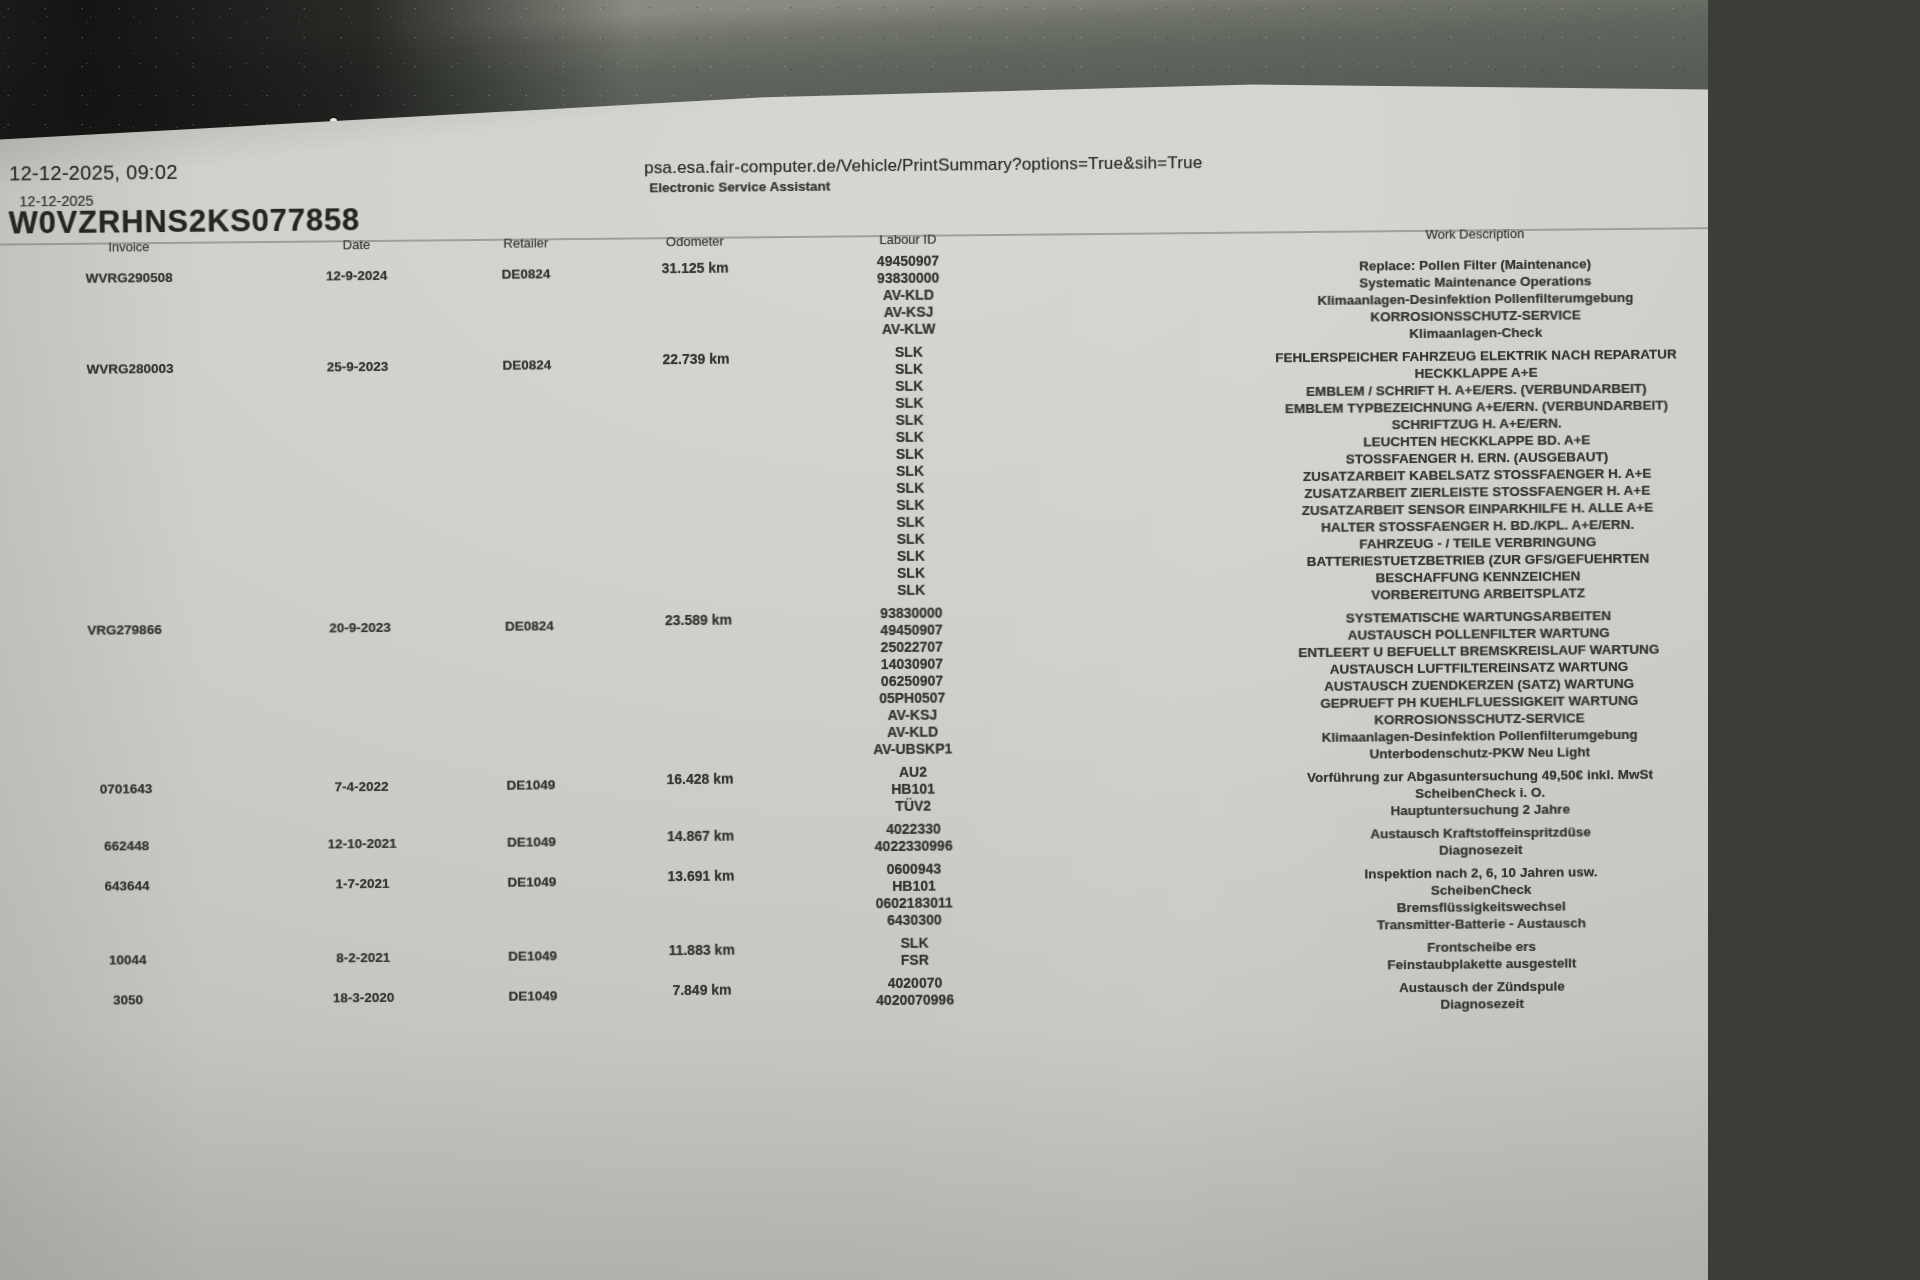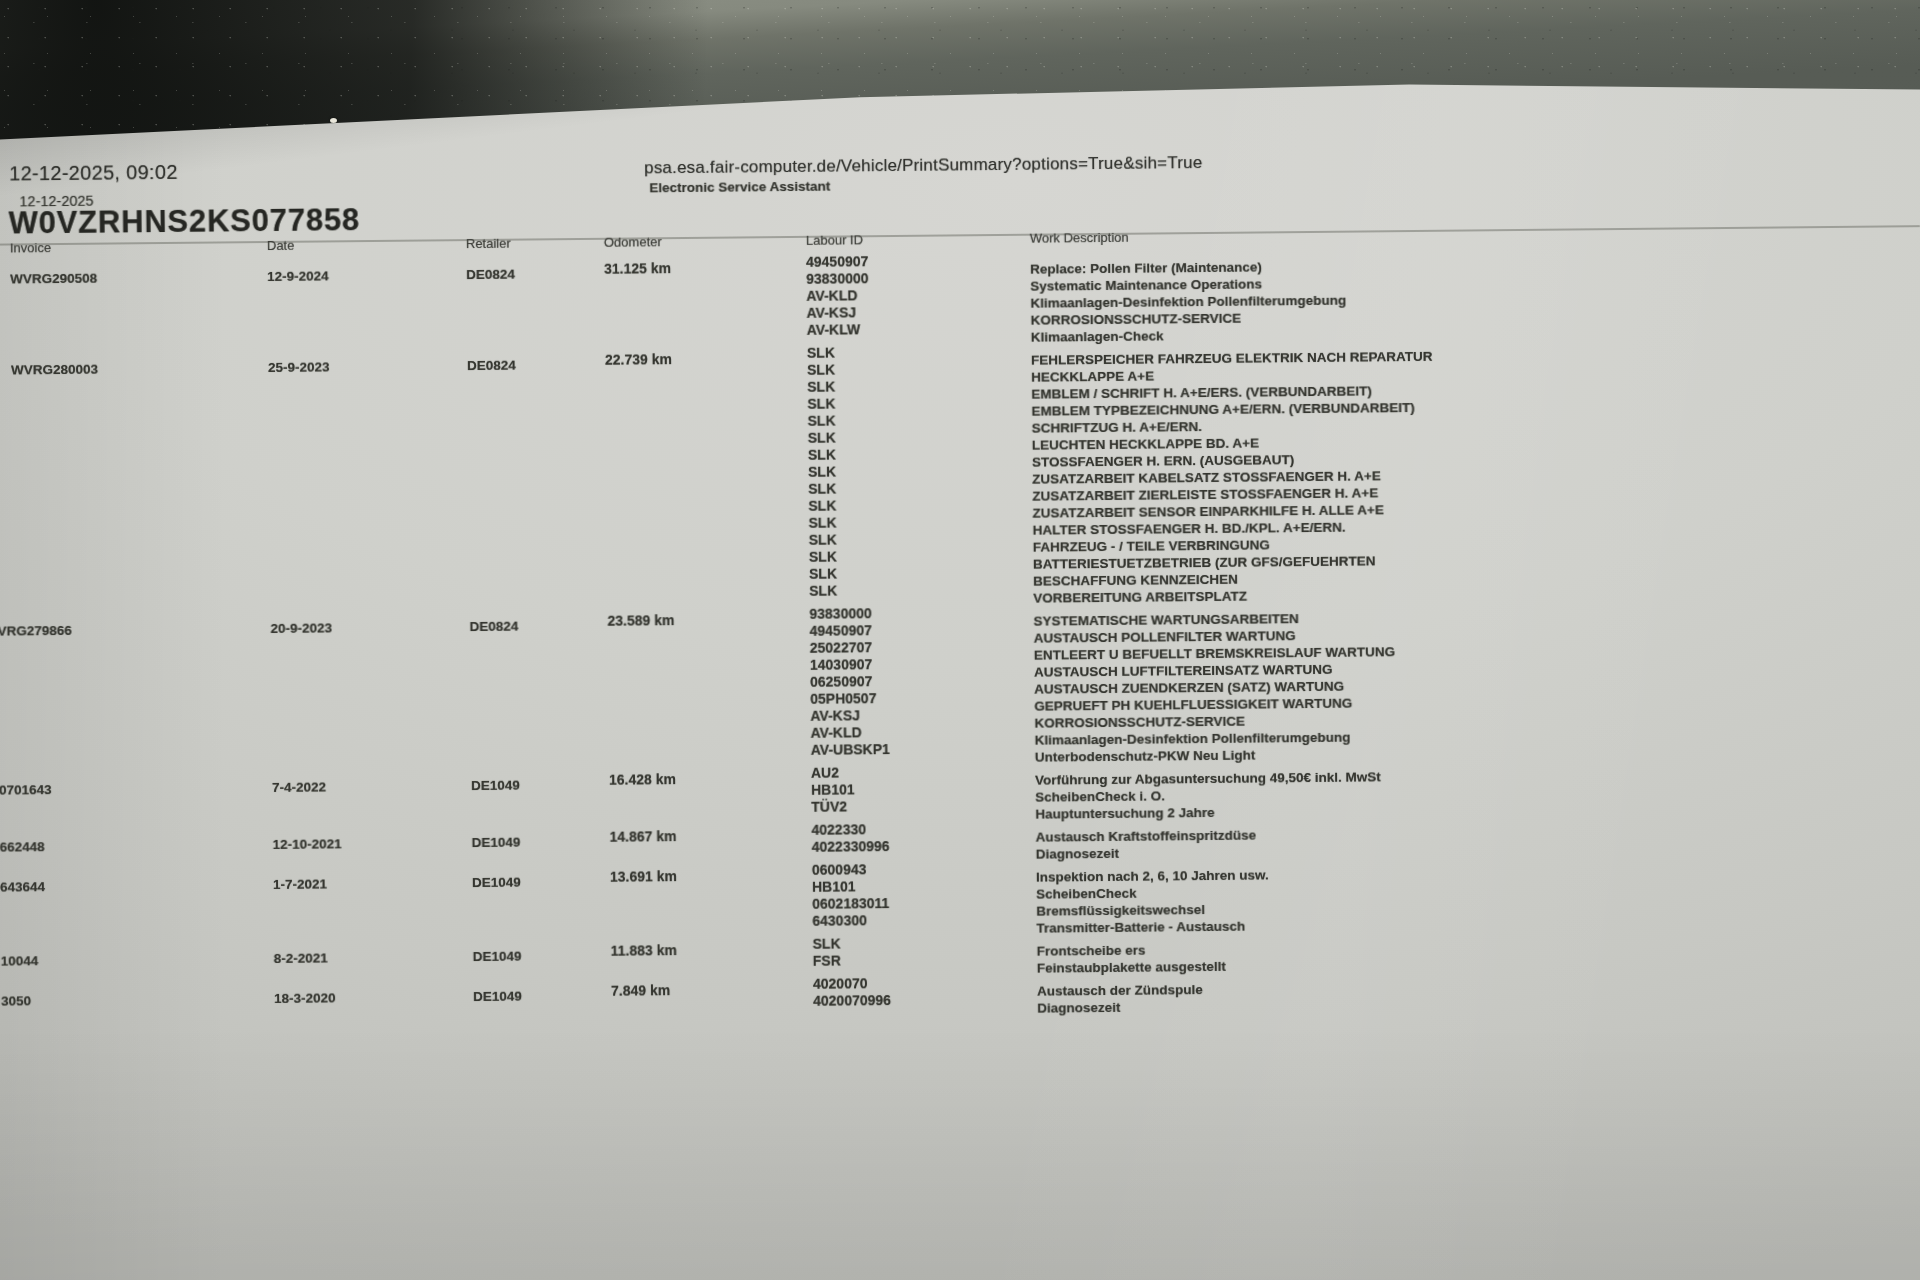--- a/index.html
+++ b/index.html
@@ -1,17 +1,17 @@
 <!DOCTYPE html>
 <html><head>
 <meta charset="utf-8">
 <style>
   html,body{margin:0;padding:0;background:#3a3d38;}
-  .scene{position:relative;width:1920px;height:1280px;overflow:hidden;
-    font-family:"Liberation Sans","DejaVu Sans",sans-serif;background:#1d4ed8;}
+  .scene{position:relative;width:1708px;height:1280px;overflow:hidden;
+    font-family:"Liberation Sans","DejaVu Sans",sans-serif;background:#1d4ed8;text-align:center;}
 
   
   .asphalt{position:absolute;inset:0;
     background:
       radial-gradient(55% 150% at 5% 0%, rgba(12,14,12,.95) 0%, rgba(16,18,16,.8) 30%, rgba(20,22,20,0) 58%),
       linear-gradient(177deg,#8d9186 0%,#868a7f 3.5%,#757captionError 0,#6f7369 5.5%,#60655d 8%,#575c55 12%,#51564f 100%);
     background: 
       radial-gradient(55% 150% at 5% 0%, rgba(12,14,12,.95) 0%, rgba(16,18,16,.8) 30%, rgba(20,22,20,0) 58%),
       linear-gradient(177deg,#8d9186 0%,#868a7f 3.5%,#6f7369 5.5%,#60655d 8%,#575c55 12%,#51564f 100%);}
   .speckles{position:absolute;left:0;top:0;width:1920px;height:150px;opacity:.55;

